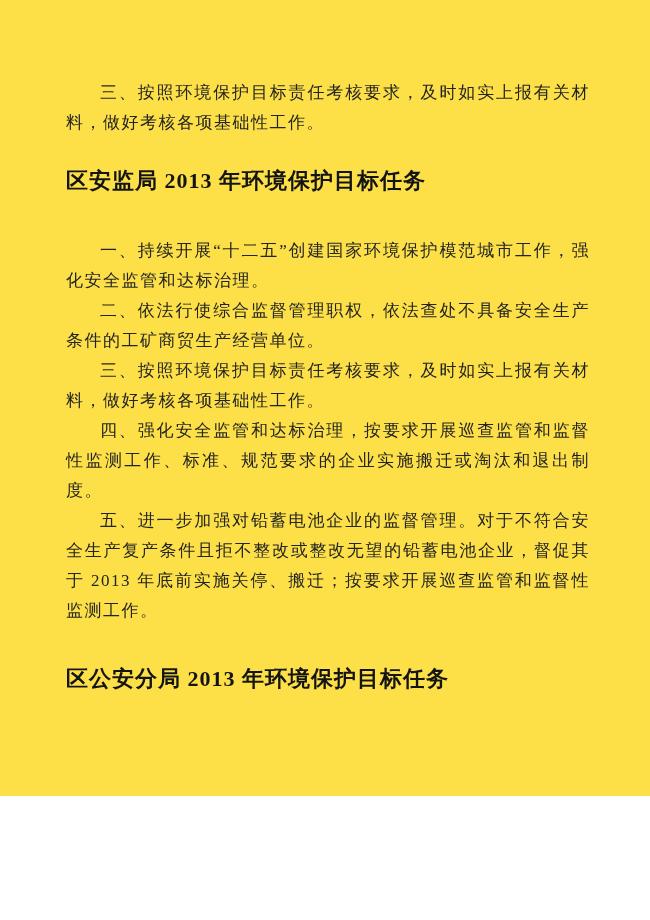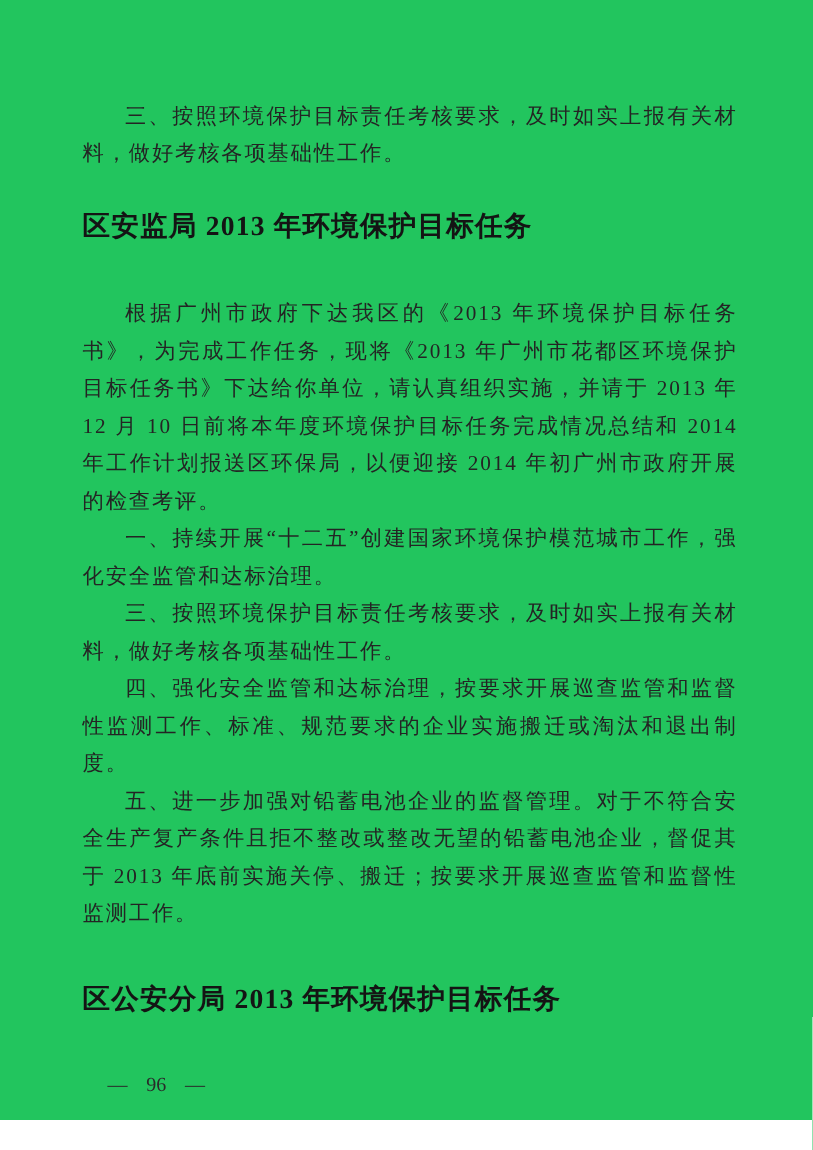--- a/index.html
+++ b/index.html
@@ -3,22 +3,22 @@
 <meta charset="utf-8">
 <style>
   html, body {
     margin: 0;
     padding: 0;
     background: #ffffff;
   }
   .page {
     position: relative;
     width: 650px;
-    height: 896px;
-    background: #22c55e;
+    height: 796px;
+    background: #fde047;
     overflow: hidden;
     font-family: "Liberation Serif", "DejaVu Serif", serif;
   }
   .content {
     position: absolute;
     left: 66px;
     top: 78px;
     width: 524px;
   }
   .body-text {
@@ -58,24 +58,24 @@
 </head>
 <body>
 
 <div class="page">
   <div class="content">
 
     <p class="body-text">三、按照环境保护目标责任考核要求，及时如实上报有关材料，做好考核各项基础性工作。</p>
 
     <h1 class="section-title">区安监局 2013 年环境保护目标任务</h1>
 
-    <p class="body-text">根据广州市政府下达我区的《2013 年环境保护目标任务书》，为完成工作任务，现将《2013 年广州市花都区环境保护目标任务书》下达给你单位，请认真组织实施，并请于 2013 年 12 月 10 日前将本年度环境保护目标任务完成情况总结和 2014 年工作计划报送区环保局，以便迎接 2014 年初广州市政府开展的检查考评。</p>
 
     <p class="body-text">一、持续开展“十二五”创建国家环境保护模范城市工作，强化安全监管和达标治理。</p>
 
+    <p class="body-text">二、依法行使综合监督管理职权，依法查处不具备安全生产条件的工矿商贸生产经营单位。</p>
 
     <p class="body-text">三、按照环境保护目标责任考核要求，及时如实上报有关材料，做好考核各项基础性工作。</p>
 
     <p class="body-text">四、强化安全监管和达标治理，按要求开展巡查监管和监督性监测工作、标准、规范要求的企业实施搬迁或淘汰和退出制度。</p>
 
     <p class="body-text">五、进一步加强对铅蓄电池企业的监督管理。对于不符合安全生产复产条件且拒不整改或整改无望的铅蓄电池企业，督促其于 2013 年底前实施关停、搬迁；按要求开展巡查监管和监督性监测工作。</p>
 
     <h1 class="section-title second">区公安分局 2013 年环境保护目标任务</h1>
 
   </div>

